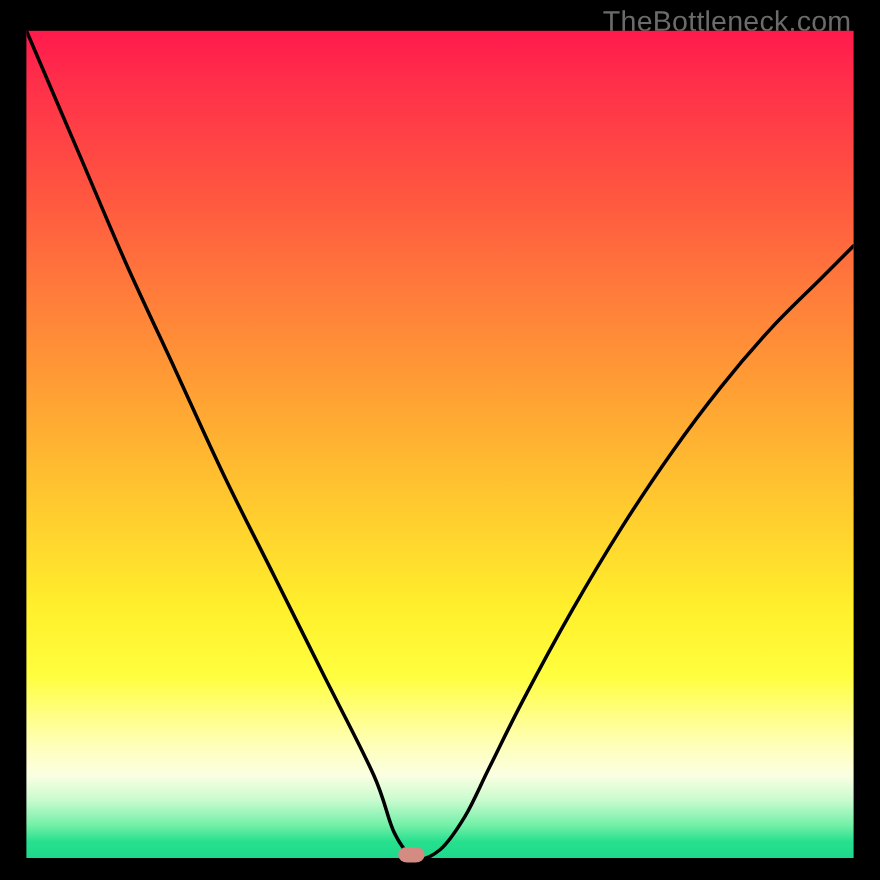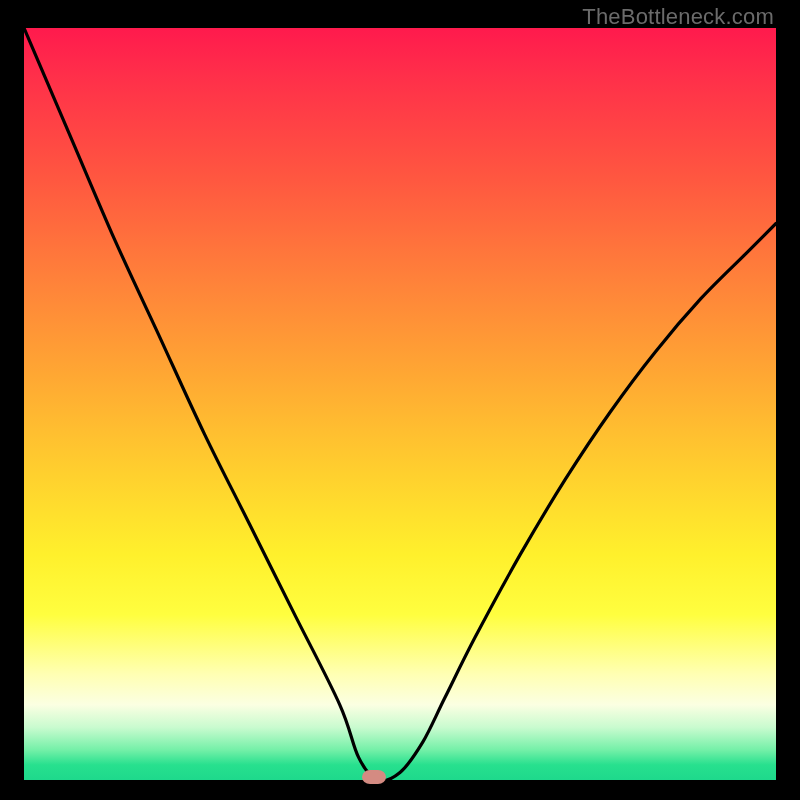--- a/index.html
+++ b/index.html
@@ -16,21 +16,21 @@
     top: 28px;
     width: 752px;
     height: 752px;
     background: #000;
   }
   .watermark {
     position: absolute;
     top: 4px;
     right: 26px;
     font-family: Arial, Helvetica, sans-serif;
-    font-size: 22px;
+    font-size: 26px;
     font-weight: 500;
     color: #6b6b6b;
     letter-spacing: 0.2px;
   }
   .gradient {
     position: absolute;
     left: 0;
     top: 0;
     width: 752px;
     height: 752px;

